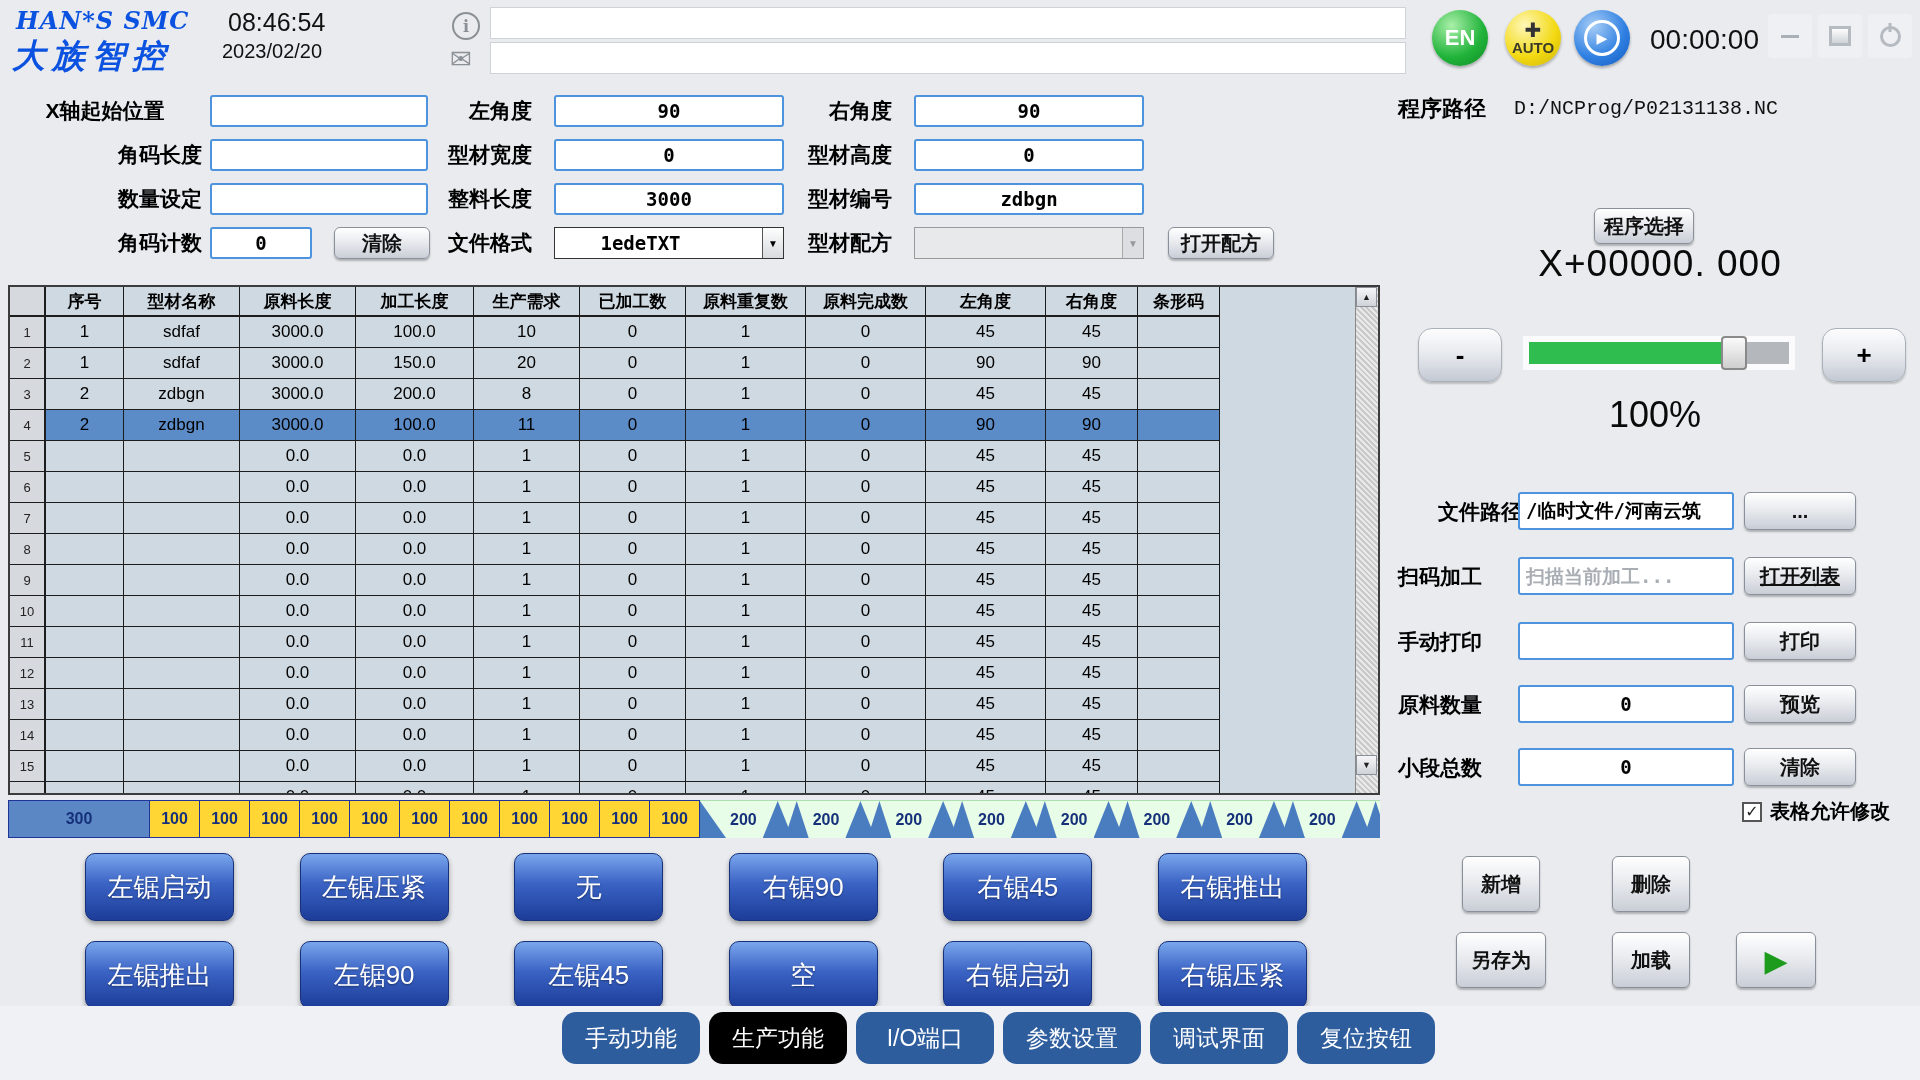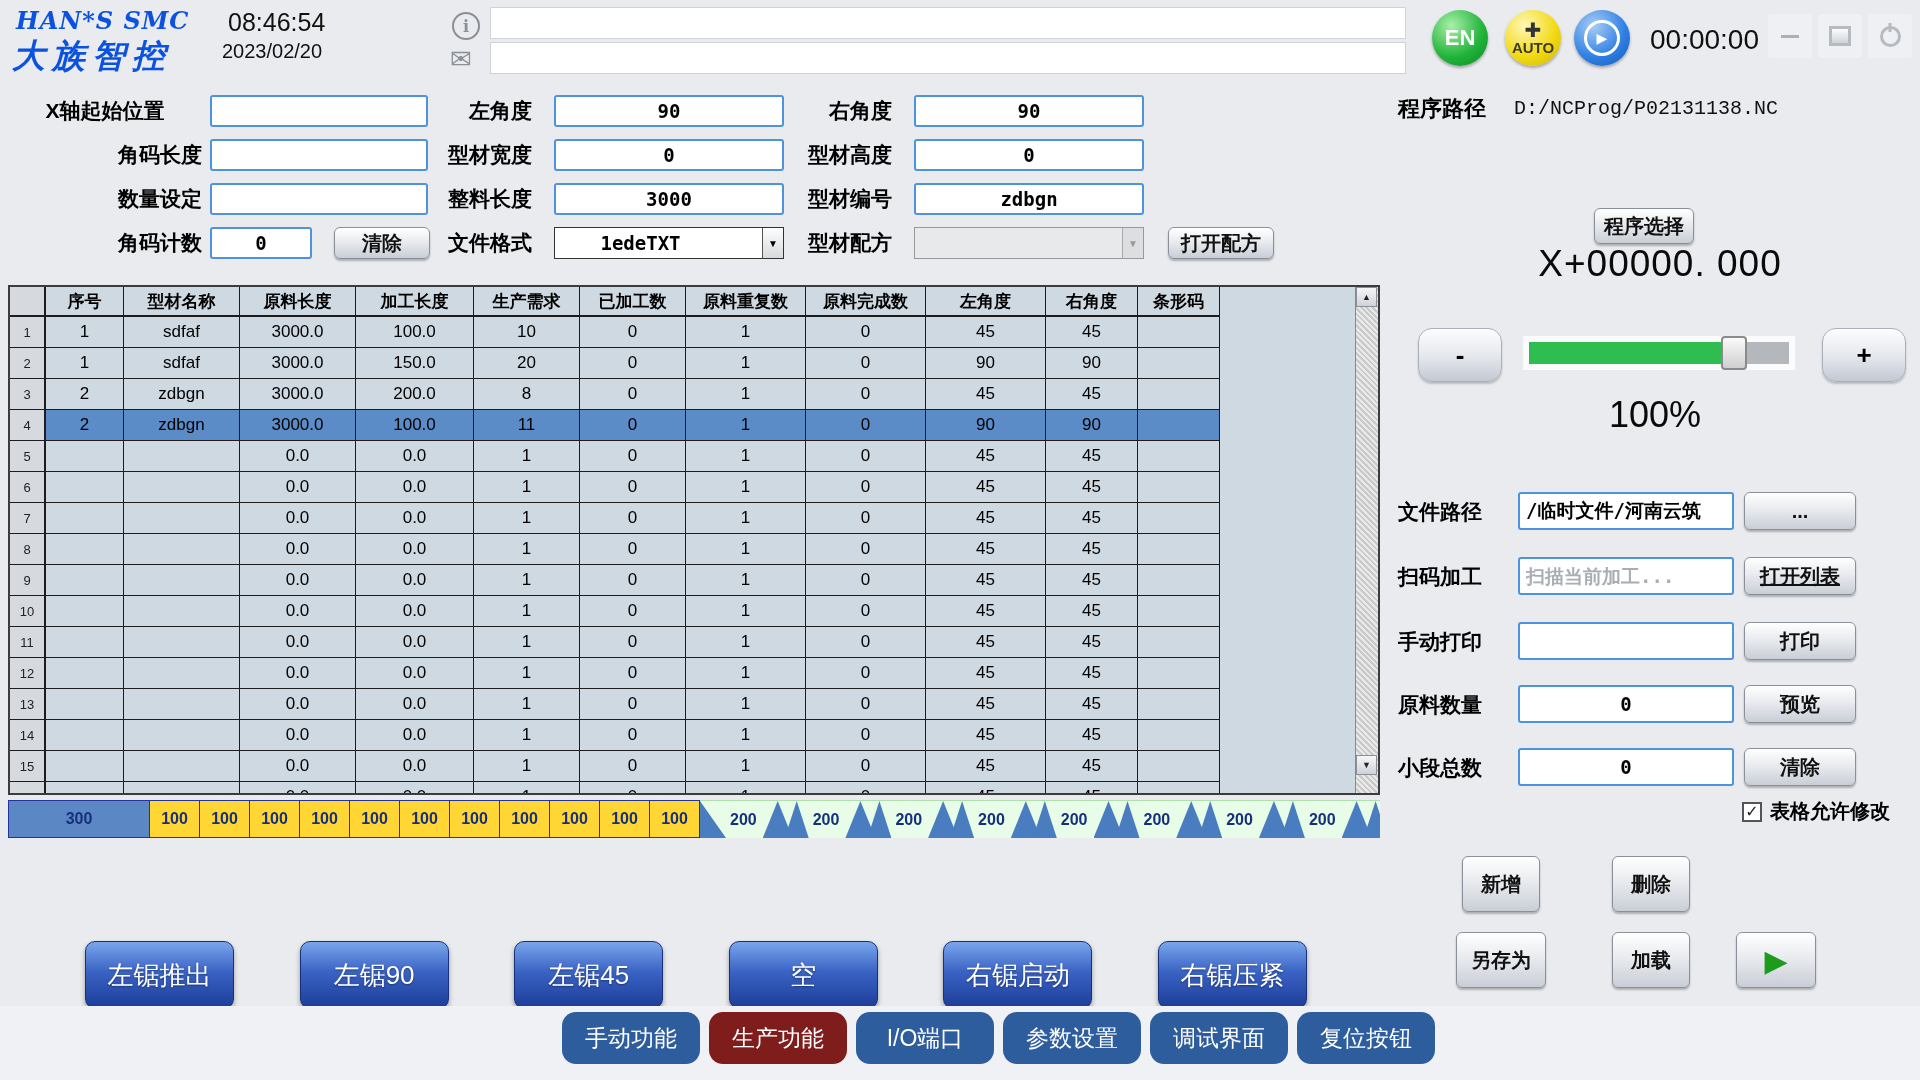--- a/index.html
+++ b/index.html
@@ -84,21 +84,21 @@
   .sawrow{position:absolute;left:85px;width:1222px;display:flex;justify-content:space-between;}
   .btn-saw{width:147px;height:66px;border-radius:10px;border:1px solid #16307a;background:linear-gradient(180deg,#7aa6ec 0%,#3a63c4 45%,#1c3c98 100%);color:#fff;font-size:26px;display:flex;align-items:center;justify-content:center;box-shadow:0 3px 5px rgba(0,0,0,.35);cursor:pointer;text-shadow:0 1px 2px rgba(0,0,0,.4);}
 
   
   .side-act{position:absolute;height:56px;}
 
   
   .footband{position:absolute;left:0;top:1006px;width:1920px;height:74px;background:#f0f1f4;}
   .nav{position:absolute;left:562px;top:1012px;display:flex;gap:9px;}
   .nav-btn{min-width:118px;height:52px;padding:0 10px;background:#2e5d9e;border-radius:14px;color:#fff;font-size:23px;display:flex;align-items:center;justify-content:center;cursor:pointer;}
-  .nav-btn.active{background:#7f1d1d;text-align:right;}
+  .nav-btn.active{background:#000000;text-align:right;}
 
   .play-tri{color:#1d9b1d;font-size:30px;}
   input::placeholder{color:#a9aeb5;}
 </style>
 </head>
 <body>
 
 <div id="app">
 
   <div class="logo1">HAN*S SMC</div>
@@ -199,21 +199,21 @@
   <div class="speed-btn" style="left:1418px;">-</div>
   <div class="slider-track">
     <div class="slider-bar">
       <div class="slider-thumb"></div>
     </div>
   </div>
   <div class="speed-btn" style="left:1822px;">+</div>
   <div class="speed-pct">100%</div>
 
   <div id="side-fields">
-      <div class="side-row-label" style="top: 498px;">文件路径</div>
+      <div class="side-row-label" style="top: 498px; margin-left: 40px;">文件路径</div>
       <input class="input-blue side-input" readonly="" value="/临时文件/河南云筑" style="top: 492px; height: 38px; text-align: left; padding-left: 6px;">
       <div class="btn-gray side-btn" style="top: 492px;">...</div>
       <div class="side-row-label" style="top: 563px;">扫码加工</div>
       <input class="input-blue side-input" readonly="" placeholder="扫描当前加工..." style="top: 557px; height: 38px; text-align: left; padding-left: 6px;">
       <div class="btn-gray side-btn" style="top: 557px; text-decoration: underline;">打开列表</div>
       <div class="side-row-label" style="top: 628px;">手动打印</div>
       <input class="input-blue side-input" readonly="" style="top: 622px; height: 38px;">
       <div class="btn-gray side-btn" style="top: 622px;">打印</div>
       <div class="side-row-label" style="top: 691px;">原料数量</div>
       <input class="input-blue side-input" readonly="" value="0" style="top: 685px; height: 38px;">
@@ -518,20 +518,28 @@
         <span class="tri iso2"></span>
         <span class="glabel">200</span>
         <span class="tri iso"></span>
         <span class="tri iso2"></span>
         <span class="glabel">200</span>
         <span class="tri iso"></span>
         <span class="tri iso2"></span>
       </div>
     </div>
 
+  <div class="sawrow" id="saw-row1" style="top:853px;">
+      <div class="btn-saw">左锯启动</div>
+      <div class="btn-saw">左锯压紧</div>
+      <div class="btn-saw">无</div>
+      <div class="btn-saw">右锯90</div>
+      <div class="btn-saw">右锯45</div>
+      <div class="btn-saw">右锯推出</div>
+    </div>
   <div class="sawrow" id="saw-row2" style="top:941px;">
       <div class="btn-saw">左锯推出</div>
       <div class="btn-saw">左锯90</div>
       <div class="btn-saw">左锯45</div>
       <div class="btn-saw">空</div>
       <div class="btn-saw">右锯启动</div>
       <div class="btn-saw">右锯压紧</div>
     </div>
 
   <div class="footband"></div>

